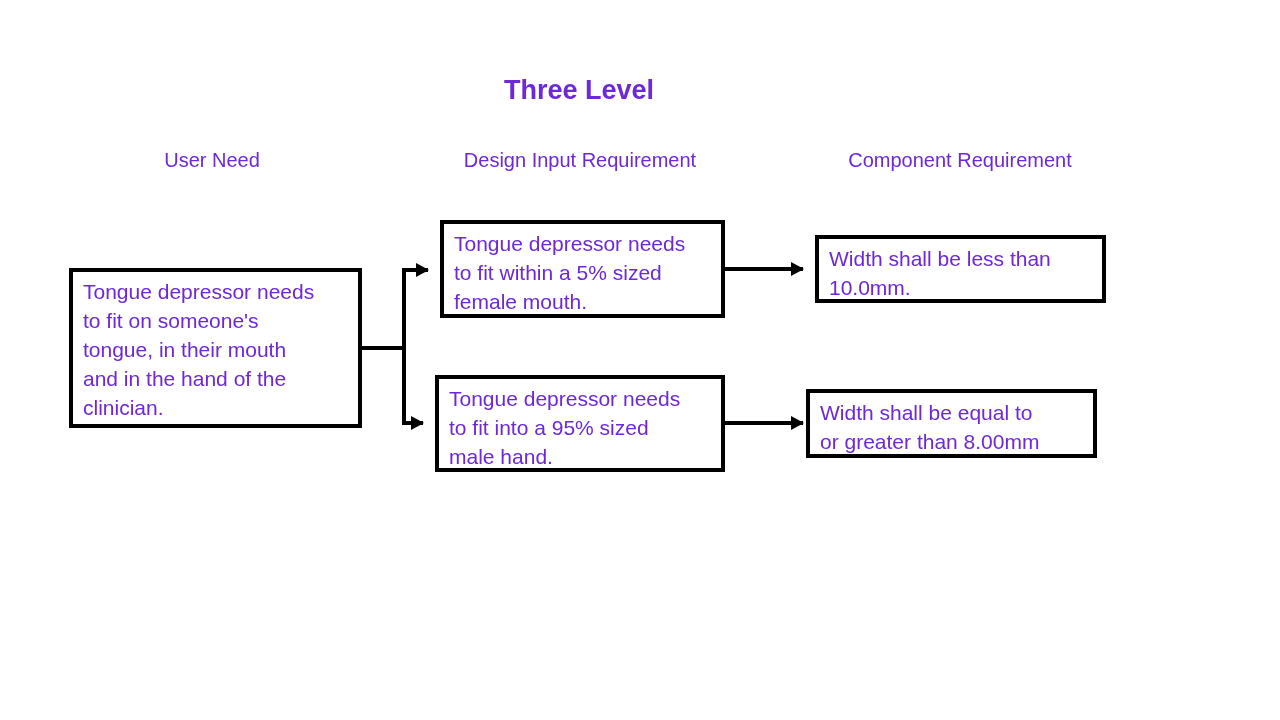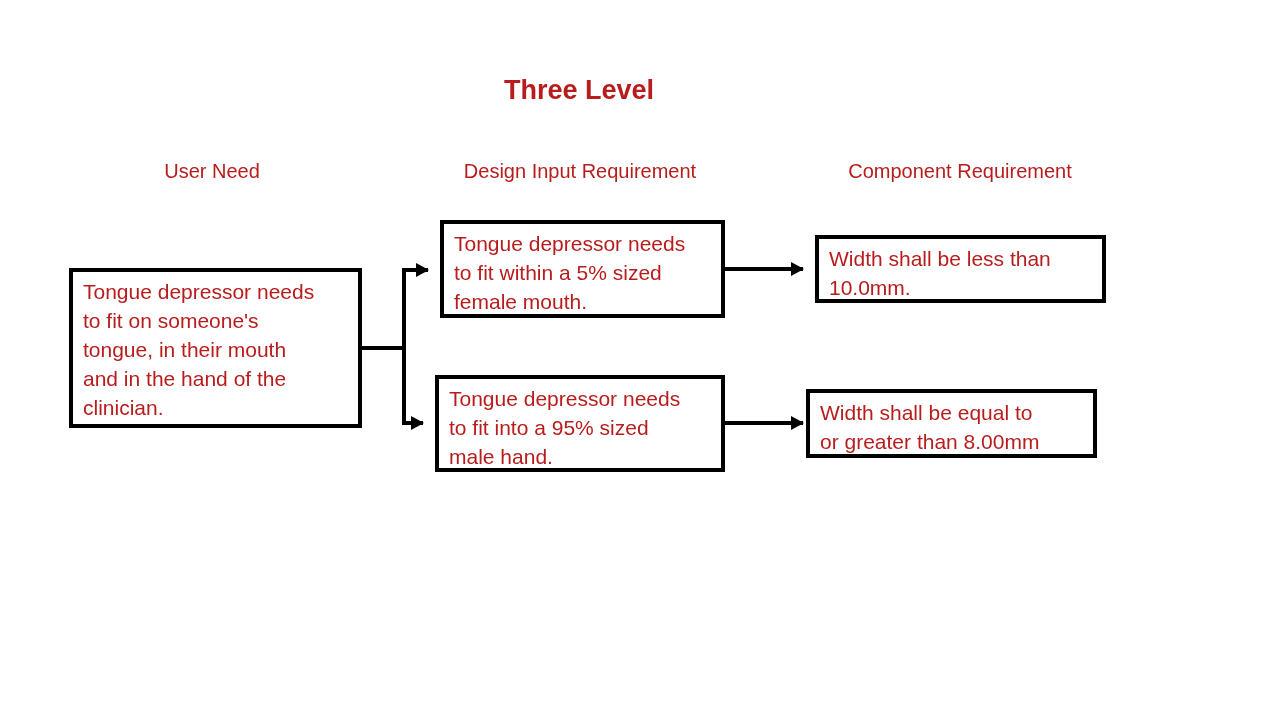--- a/index.html
+++ b/index.html
@@ -6,40 +6,39 @@
     margin: 0;
     padding: 0;
     background: #ffffff;
   }
   .canvas {
     position: relative;
     width: 1280px;
     height: 720px;
     background: #ffffff;
     font-family: "Liberation Sans", "DejaVu Sans", sans-serif;
-    color: #b91c1c;
+    color: #6d28d9;
     overflow: hidden;
   }
   .title {
     position: absolute;
     top: 75px;
     left: 379px;
     width: 400px;
     text-align: center;
     font-size: 27px;
     font-weight: bold;
     letter-spacing: 0px;
   }
   .col-header {
     position: absolute;
     top: 149px;
     font-size: 20px;
     text-align: center;
     white-space: nowrap;
-    margin-top: 11px;
   }
   .col-header.user    { left: 62px;  width: 300px; }
   .col-header.design  { left: 430px; width: 300px; }
   .col-header.comp    { left: 810px; width: 300px; }
   .box {
     position: absolute;
     box-sizing: border-box;
     border: 4px solid #000000;
     background: #ffffff;
     padding: 5px 10px;

